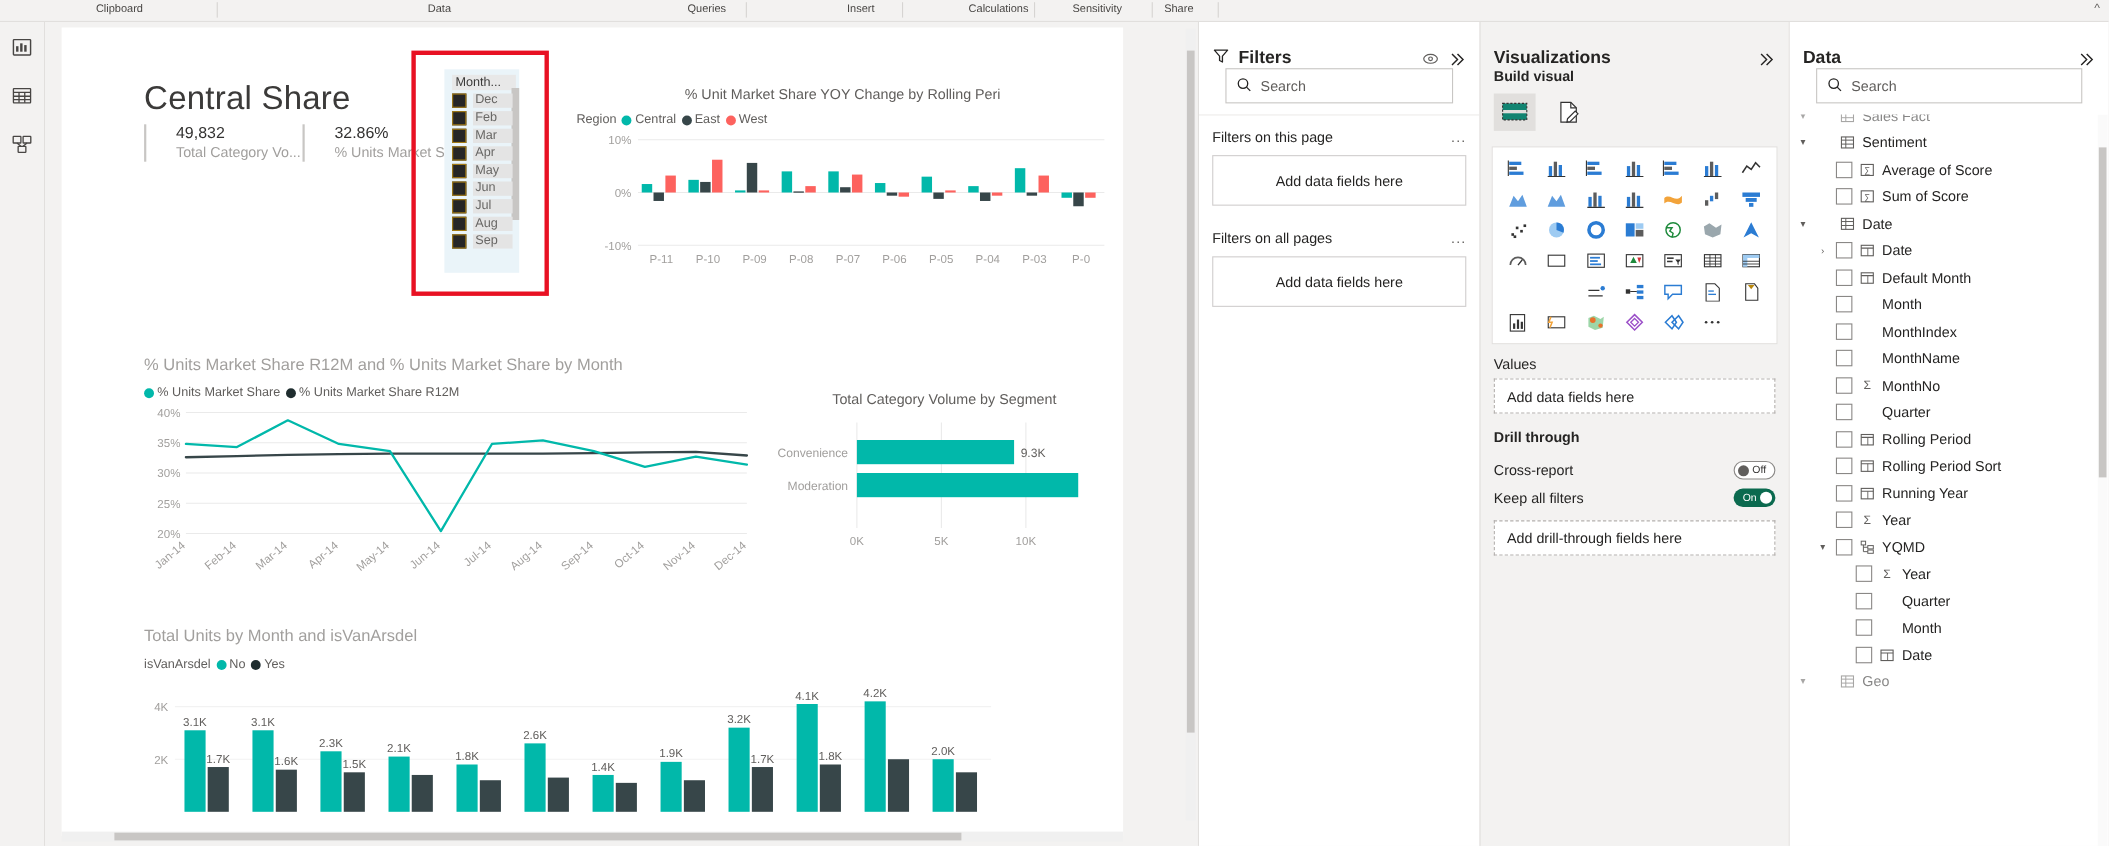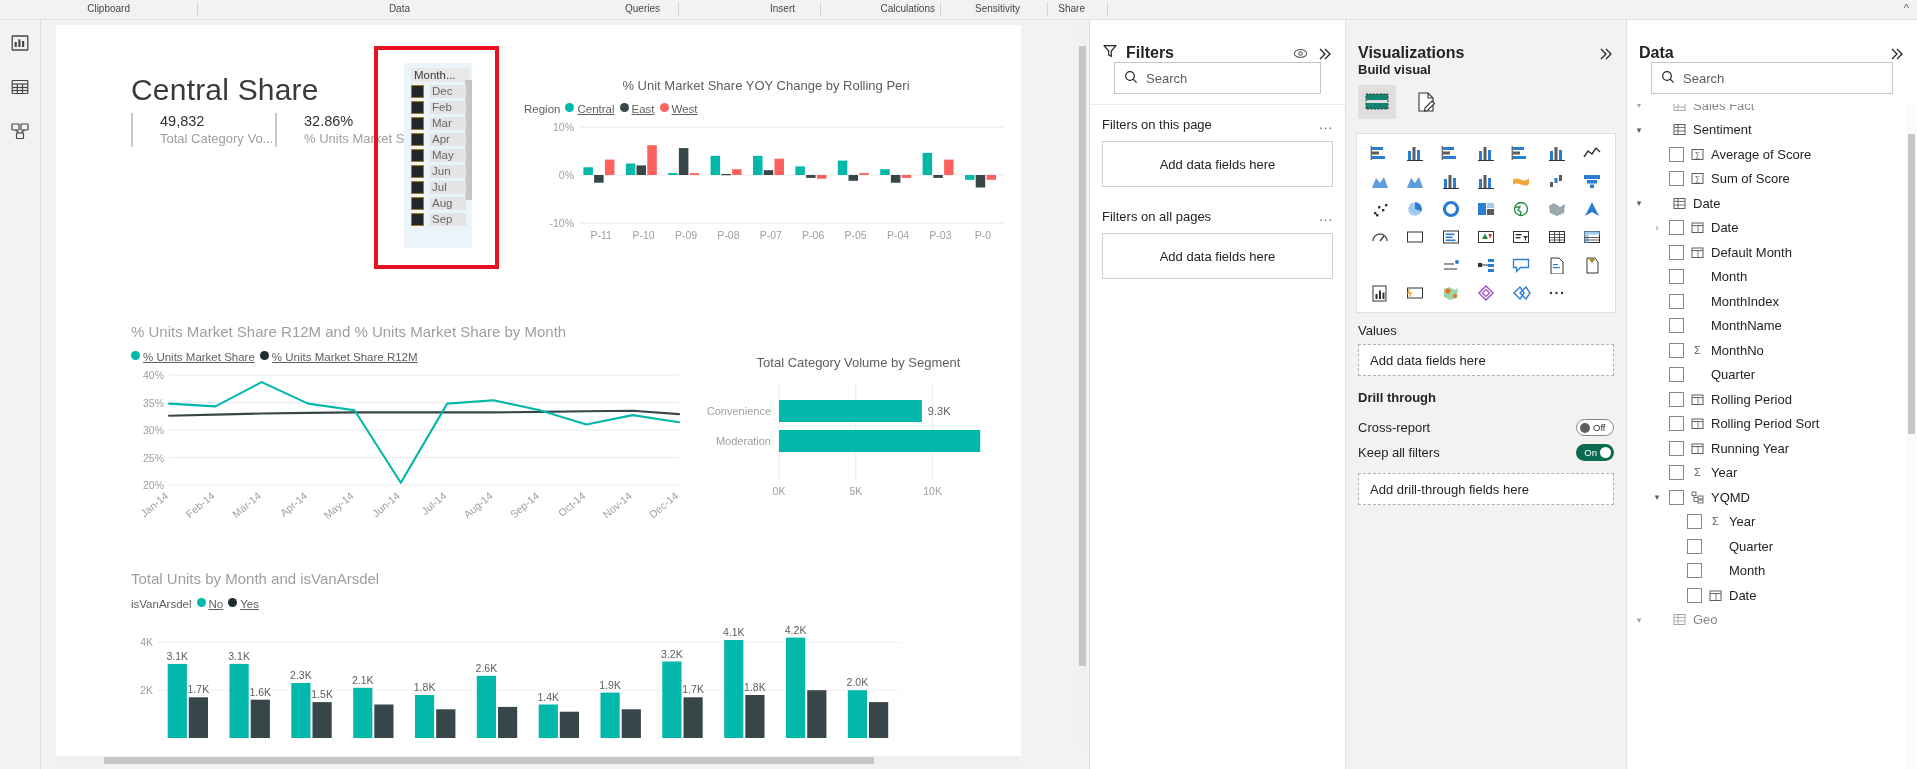--- a/index.html
+++ b/index.html
@@ -51,21 +51,21 @@
   .slicer .cb{width:11px;height:11px;background:#262626;border:1px solid #a37b14;flex:0 0 auto;}
   .slicer .nm{background:#e4e4e4;color:#686765;font-size:11.5px;line-height:13px;
               flex:1 1 auto;padding:0 2px;}
   .slicer .sbar{position:absolute;right:0;top:17px;width:7px;height:120px;background:#c8c6c4;}
 
   
   .panel{position:absolute;background:#fff;}
   .ptitle{font-size:15px;color:#a19f9d;}
   .ptitle.center{text-align:center;color:#605e5c;font-size:13px;}
   .legend{display:flex;align-items:center;gap:5px;font-size:11.5px;color:#605e5c;}
-  .legend .grp{display:flex;align-items:flex-start;gap:3px;text-decoration:underline;}
+  .legend .grp{display:flex;align-items:center;gap:3px;}
   .dot{width:9px;height:9px;border-radius:50%;display:inline-block;}
 
   
   svg.chart{display:block;}
 
   
   .hscroll{position:absolute;left:15px;bottom:4px;width:965px;height:9px;background:#f0f0f0;}
   .hscroll i{position:absolute;left:48px;top:1px;width:770px;height:7px;background:#c8c6c4;display:block;}
   .vscroll{position:absolute;right:2px;top:6px;width:9px;height:720px;background:#f0f0f0;}
   .vscroll i{position:absolute;left:1px;top:20px;width:7px;height:620px;background:#c8c6c4;display:block;}

